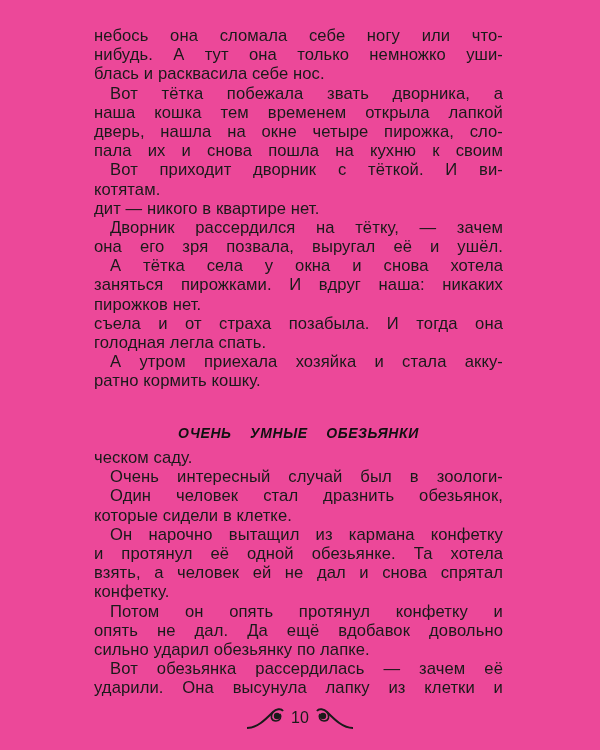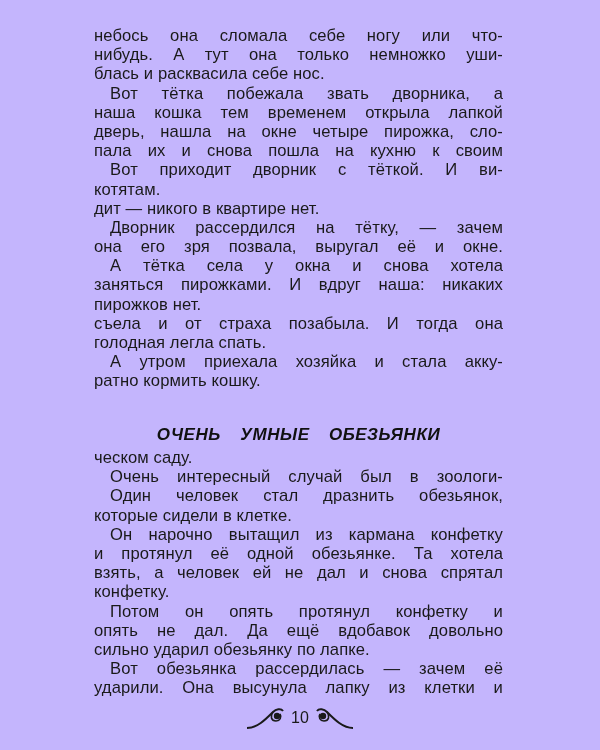--- a/index.html
+++ b/index.html
@@ -12,21 +12,21 @@
     height: 750px;
     position: relative;
     overflow: hidden;
     font-family: "Liberation Sans", sans-serif;
     color: #1a1a1a;
   }
   .page {
     position: absolute;
     left: 0; top: 0;
     width: 600px; height: 750px;
-    background: #c4b5fd;
+    background: #ec4899;
   }
   .text-block {
     position: absolute;
     left: 94px;
     width: 409px;
     font-size: 16.6px;
     line-height: 19.2px;
   }
   .block-top { top: 26px; }
   .block-bottom { top: 448px; }
@@ -41,21 +41,21 @@
   .line.indent { padding-left: 16px; }
   .line.last { text-align: center; text-align-last: left; }
   .heading {
     position: absolute;
     left: 94px;
     width: 409px;
     top: 425px;
     text-align: center;
     font-weight: bold;
     font-style: italic;
-    font-size: 17px;
+    font-size: 14px;
     letter-spacing: 0.6px;
     word-spacing: 14px;
     color: #111111;
   }
   .footer {
     position: absolute;
     left: 0;
     width: 600px;
     top: 705px;
     height: 26px;
@@ -84,21 +84,21 @@
       <span class="line">нибудь. А тут она только немножко уши-</span>
       <span class="line last">блась и расквасила себе нос.</span>
       <span class="line indent">Вот тётка побежала звать дворника, а</span>
       <span class="line">наша кошка тем временем открыла лапкой</span>
       <span class="line">дверь, нашла на окне четыре пирожка, сло-</span>
       <span class="line">пала их и снова пошла на кухню к своим</span>
       <span class="line indent">Вот приходит дворник с тёткой. И ви-</span>
       <span class="line last">котятам.</span>
       <span class="line last">дит — никого в квартире нет.</span>
       <span class="line indent">Дворник рассердился на тётку, — зачем</span>
-      <span class="line">она его зря позвала, выругал её и окне.</span>
+      <span class="line">она его зря позвала, выругал её и ушёл.</span>
       <span class="line indent">А тётка села у окна и снова хотела</span>
       <span class="line">заняться пирожками. И вдруг наша: никаких</span>
       <span class="line last">пирожков нет.</span>
       <span class="line">съела и от страха позабыла. И тогда она</span>
       <span class="line last">голодная легла спать.</span>
       <span class="line indent">А утром приехала хозяйка и стала акку-</span>
       <span class="line last">ратно кормить кошку.</span>
     </div>
 
   <div class="heading">ОЧЕНЬ УМНЫЕ ОБЕЗЬЯНКИ</div>

